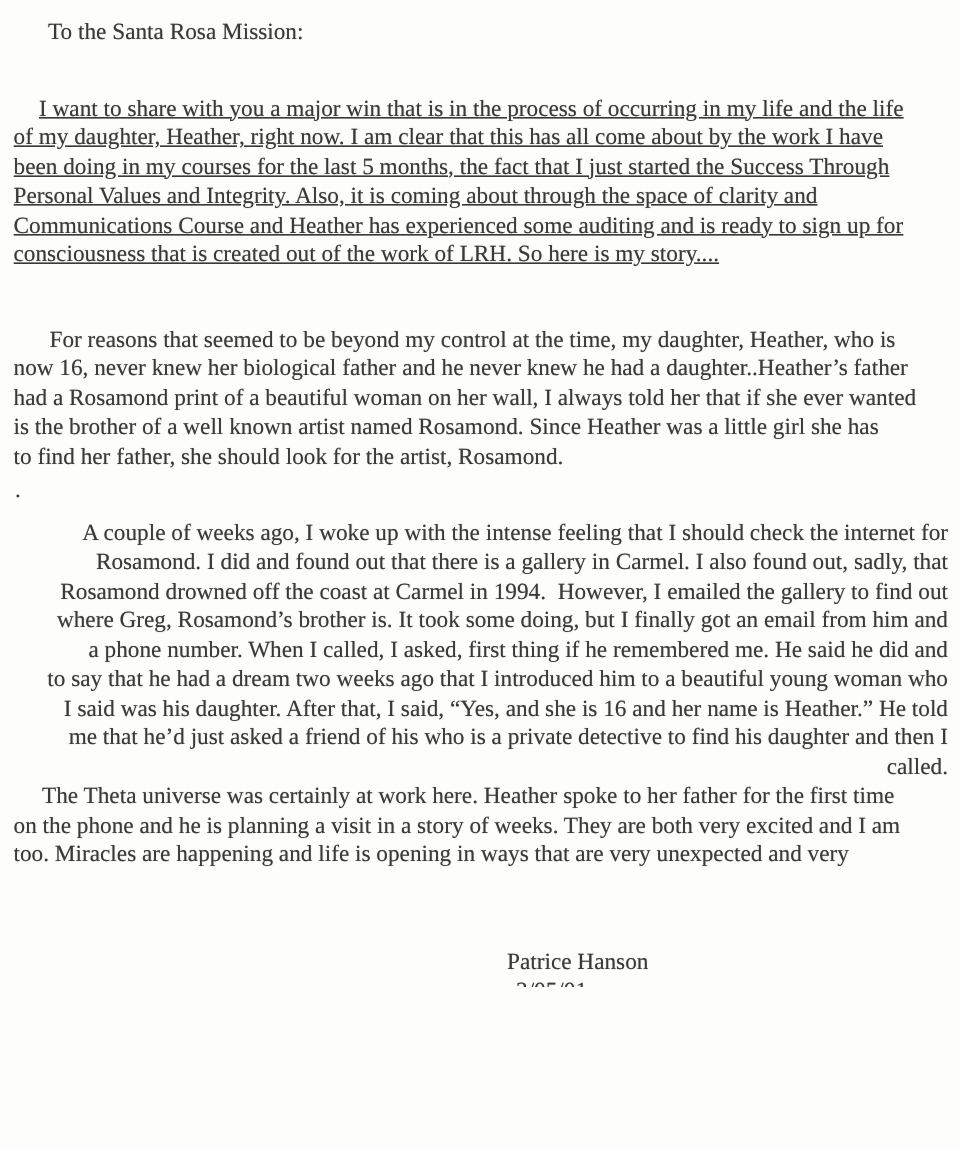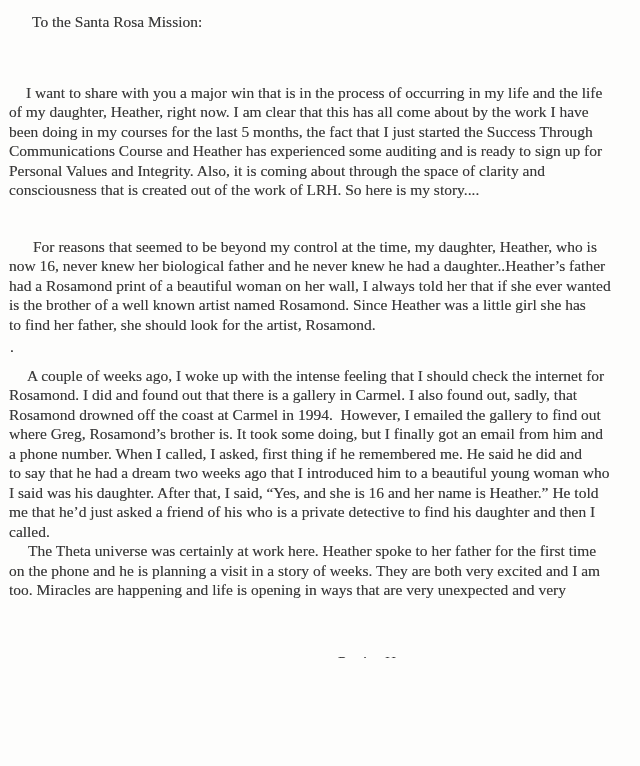--- a/index.html
+++ b/index.html
@@ -29,24 +29,24 @@
     padding-left: 23px;
     white-space: pre;
   }
   .para .line {
     white-space: pre;
     overflow: hidden;
   }
   .para .line:first-child {
     padding-left: var(--indent, 0px);
   }
-  .p1 { margin-top: 51px; --indent: 17px; }
+  .p1 { margin-top: 31px; text-decoration: underline; --indent: 17px; }
   .p2 { margin-top: 37px; --indent: 24px; }
   .stray { margin-top: 3px; --indent: 1px; }
-  .p3 { margin-top: 9px; --indent: 18px; }
+  .p3 { margin-top: 9px; text-align: right; --indent: 18px; }
   .p4 { --indent: 19px; }
   .signature {
     margin-top: 52px;
   }
   .sig-name {
     padding-left: 329px;
     white-space: pre;
   }
   .sig-date {
     padding-left: 335px;
@@ -57,22 +57,22 @@
 <body>
 
 <div class="page">
 
   <div class="salutation">To the Santa Rosa Mission:</div>
 
   <div class="para p1">
       <div class="line">I want to share with you a major win that is in the process of occurring in my life and the life</div>
       <div class="line">of my daughter, Heather, right now. I am clear that this has all come about by the work I have</div>
       <div class="line">been doing in my courses for the last 5 months, the fact that I just started the Success Through</div>
+      <div class="line">Personal Values and Integrity. Also, it is coming about through the space of clarity and</div>
       <div class="line">Communications Course and Heather has experienced some auditing and is ready to sign up for</div>
-      <div class="line">Personal Values and Integrity. Also, it is coming about through the space of clarity and</div>
       <div class="line">consciousness that is created out of the work of LRH. So here is my story....</div>
     </div>
 
   <div class="para p2">
       <div class="line">For reasons that seemed to be beyond my control at the time, my daughter, Heather, who is</div>
       <div class="line">now 16, never knew her biological father and he never knew he had a daughter..Heather’s father</div>
       <div class="line">had a Rosamond print of a beautiful woman on her wall, I always told her that if she ever wanted</div>
       <div class="line">is the brother of a well known artist named Rosamond. Since Heather was a little girl she has</div>
       <div class="line">to find her father, she should look for the artist, Rosamond.</div>
     </div>

